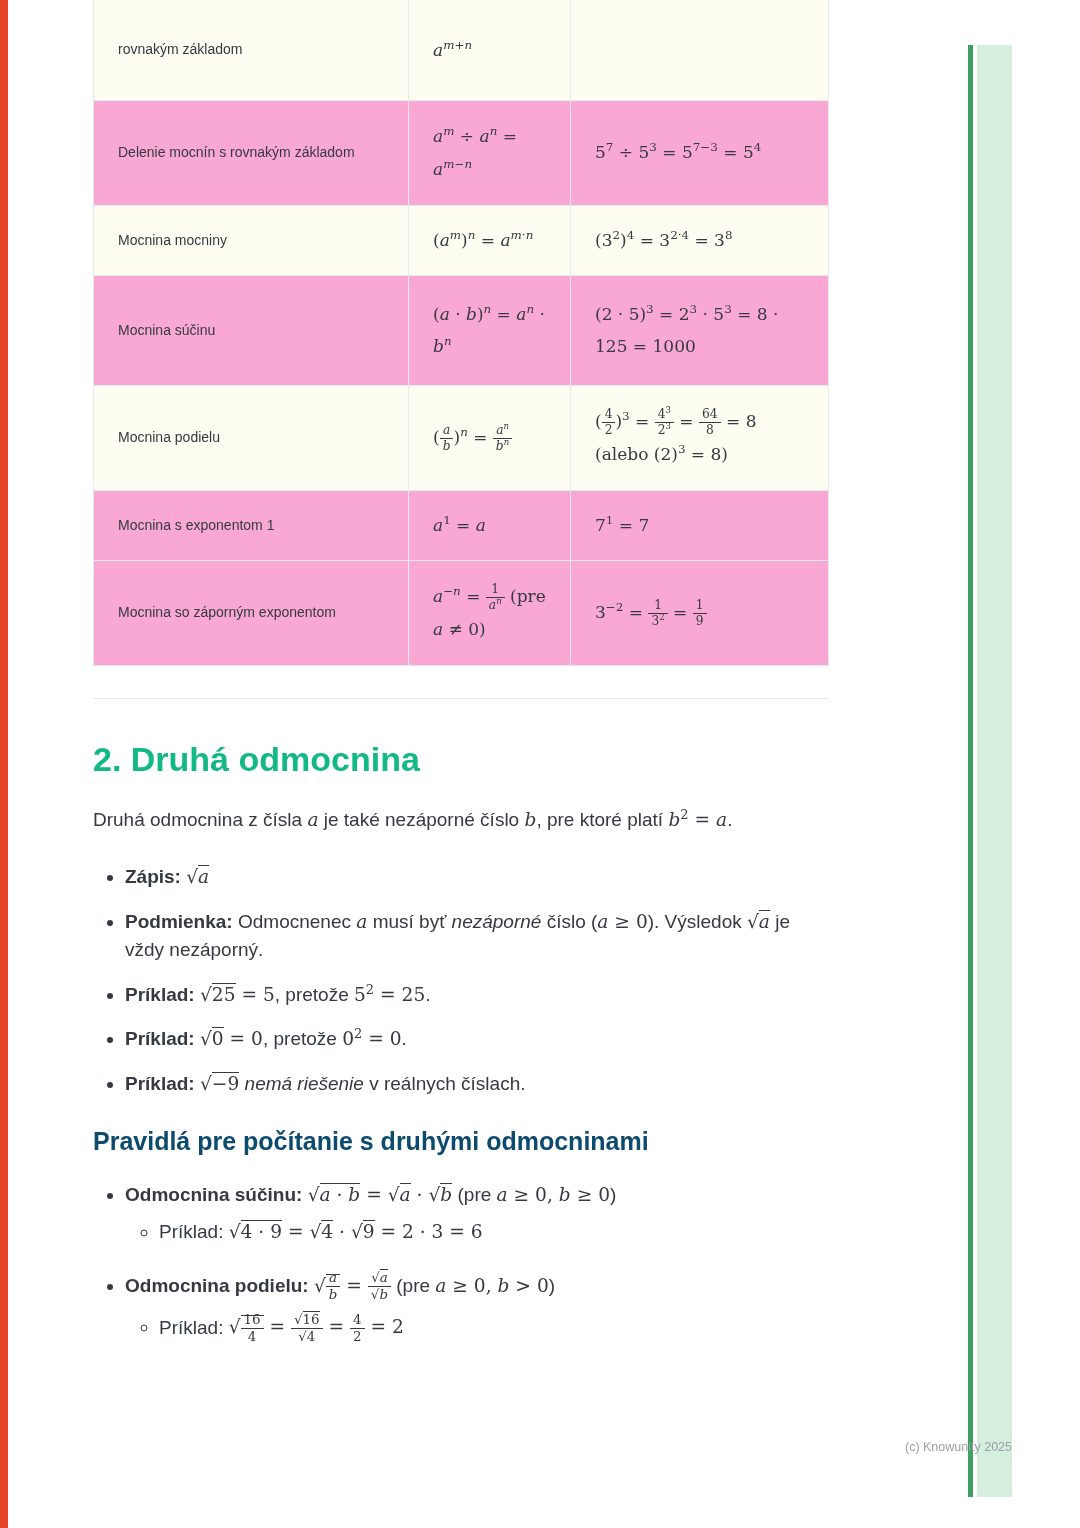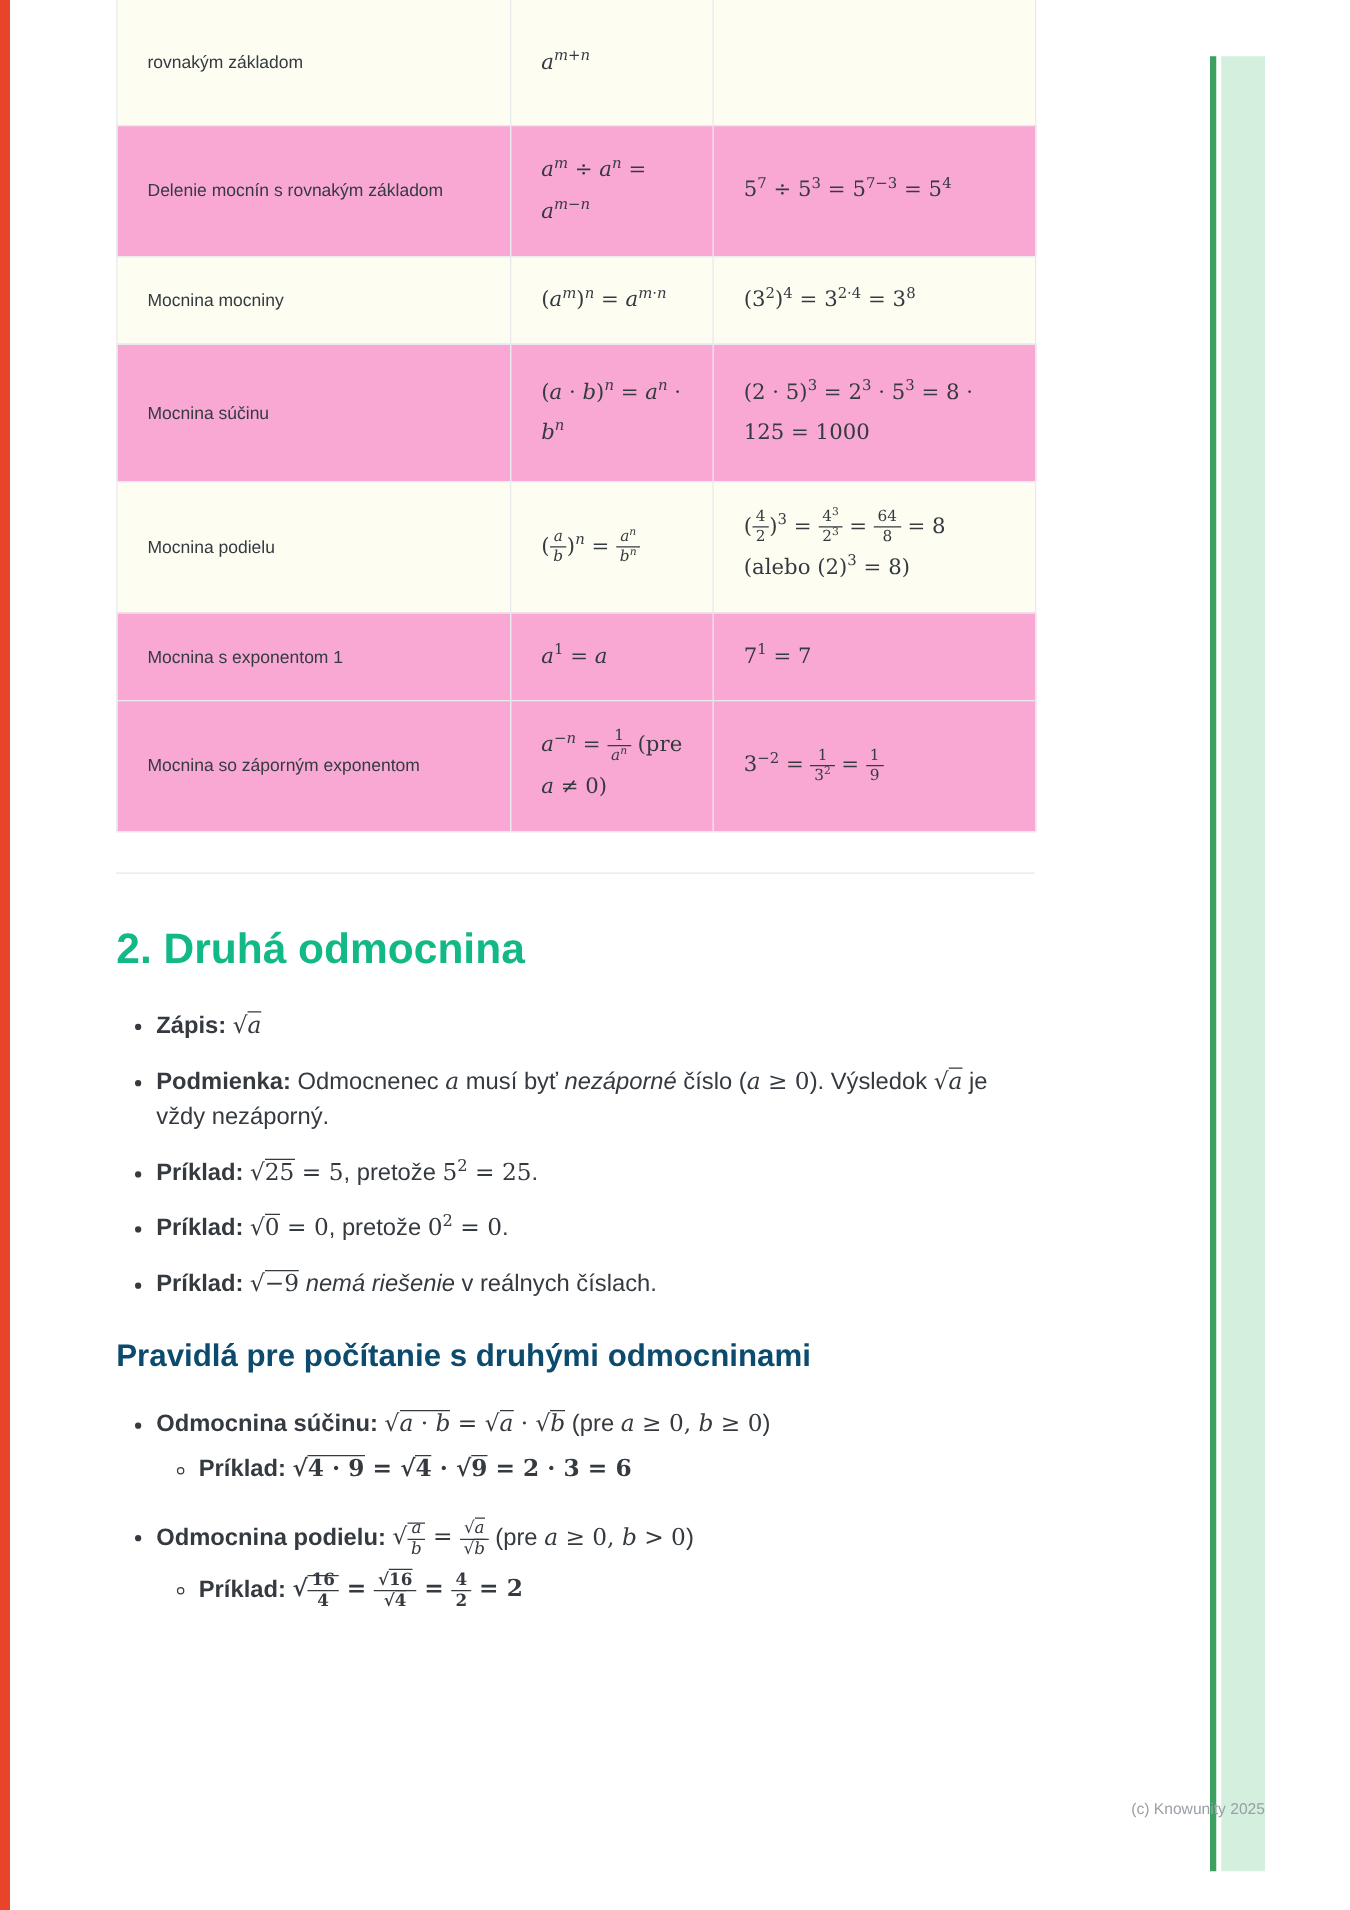--- a/index.html
+++ b/index.html
@@ -38,21 +38,21 @@
 
   .divider { border:none; border-top:1px solid #e5e8ec; margin-top:32px; }
   h1.h-main { margin-top:40px; font-size:34px; font-weight:700; color:#12b886; line-height:1.2; }
   p.intro { margin-top:26px; font-size:19px; line-height:1.55; }
   ul.bullets { margin-top:28px; padding-left:32px; font-size:19px; line-height:1.5; list-style-type:disc; }
   ul.bullets > li { margin-bottom:16px; }
   h2.h-sub { margin-top:28px; font-size:25px; font-weight:700; color:#0c4a6e; line-height:1.25; }
   ul.rules { margin-top:24px; }
   ul.rules > li.rule { margin-bottom:24px; }
   ul.sub { list-style-type:circle; padding-left:34px; margin-top:8px; font-size:19px; line-height:1.5; }
-  ul.sub > li { margin-bottom:0;font-weight:bold; }
+  ul.sub > li { margin-bottom:0; }
   .footer { position:absolute; top:1440px; right:68px; font-size:12.5px; color:#999fa6; z-index:5; }
 </style>
 </head>
 <body>
 
 <div class="page">
   <div class="stripe-left"></div>
   <div class="green-line"></div>
   <div class="green-band"></div>
 
@@ -100,20 +100,21 @@
           <td class="math"><i>a</i><sup>−<i>n</i></sup> = <span class="frac"><span class="n">1</span><span class="d"><i>a</i><sup><i>n</i></sup></span></span> (pre <i>a</i> ≠ 0)</td>
           <td class="math">3<sup>−2</sup> = <span class="frac"><span class="n">1</span><span class="d">3<sup>2</sup></span></span> = <span class="frac"><span class="n">1</span><span class="d">9</span></span></td>
         </tr>
       </tbody>
     </table>
 
     <hr class="divider">
 
     <h1 class="h-main">2. Druhá odmocnina</h1>
 
+    <p class="intro">Druhá odmocnina z čísla <span class="m"><i>a</i></span> je také nezáporné číslo <span class="m"><i>b</i></span>, pre ktoré platí <span class="m"><i>b</i><sup>2</sup> = <i>a</i></span>.</p>
 
     <ul class="bullets">
       <li><b>Zápis:</b> <span class="m">√<span class="ov"><i>a</i></span></span></li>
       <li><b>Podmienka:</b> Odmocnenec <span class="m"><i>a</i></span> musí byť <em>nezáporné</em> číslo (<span class="m"><i>a</i> ≥ 0</span>). Výsledok <span class="m">√<span class="ov"><i>a</i></span></span> je vždy nezáporný.</li>
       <li><b>Príklad:</b> <span class="m">√<span class="ov">25</span> = 5</span>, pretože <span class="m">5<sup>2</sup> = 25</span>.</li>
       <li><b>Príklad:</b> <span class="m">√<span class="ov">0</span> = 0</span>, pretože <span class="m">0<sup>2</sup> = 0</span>.</li>
       <li><b>Príklad:</b> <span class="m">√<span class="ov">−9</span></span> <em>nemá riešenie</em> v reálnych číslach.</li>
     </ul>
 
     <h2 class="h-sub">Pravidlá pre počítanie s druhými odmocninami</h2>

